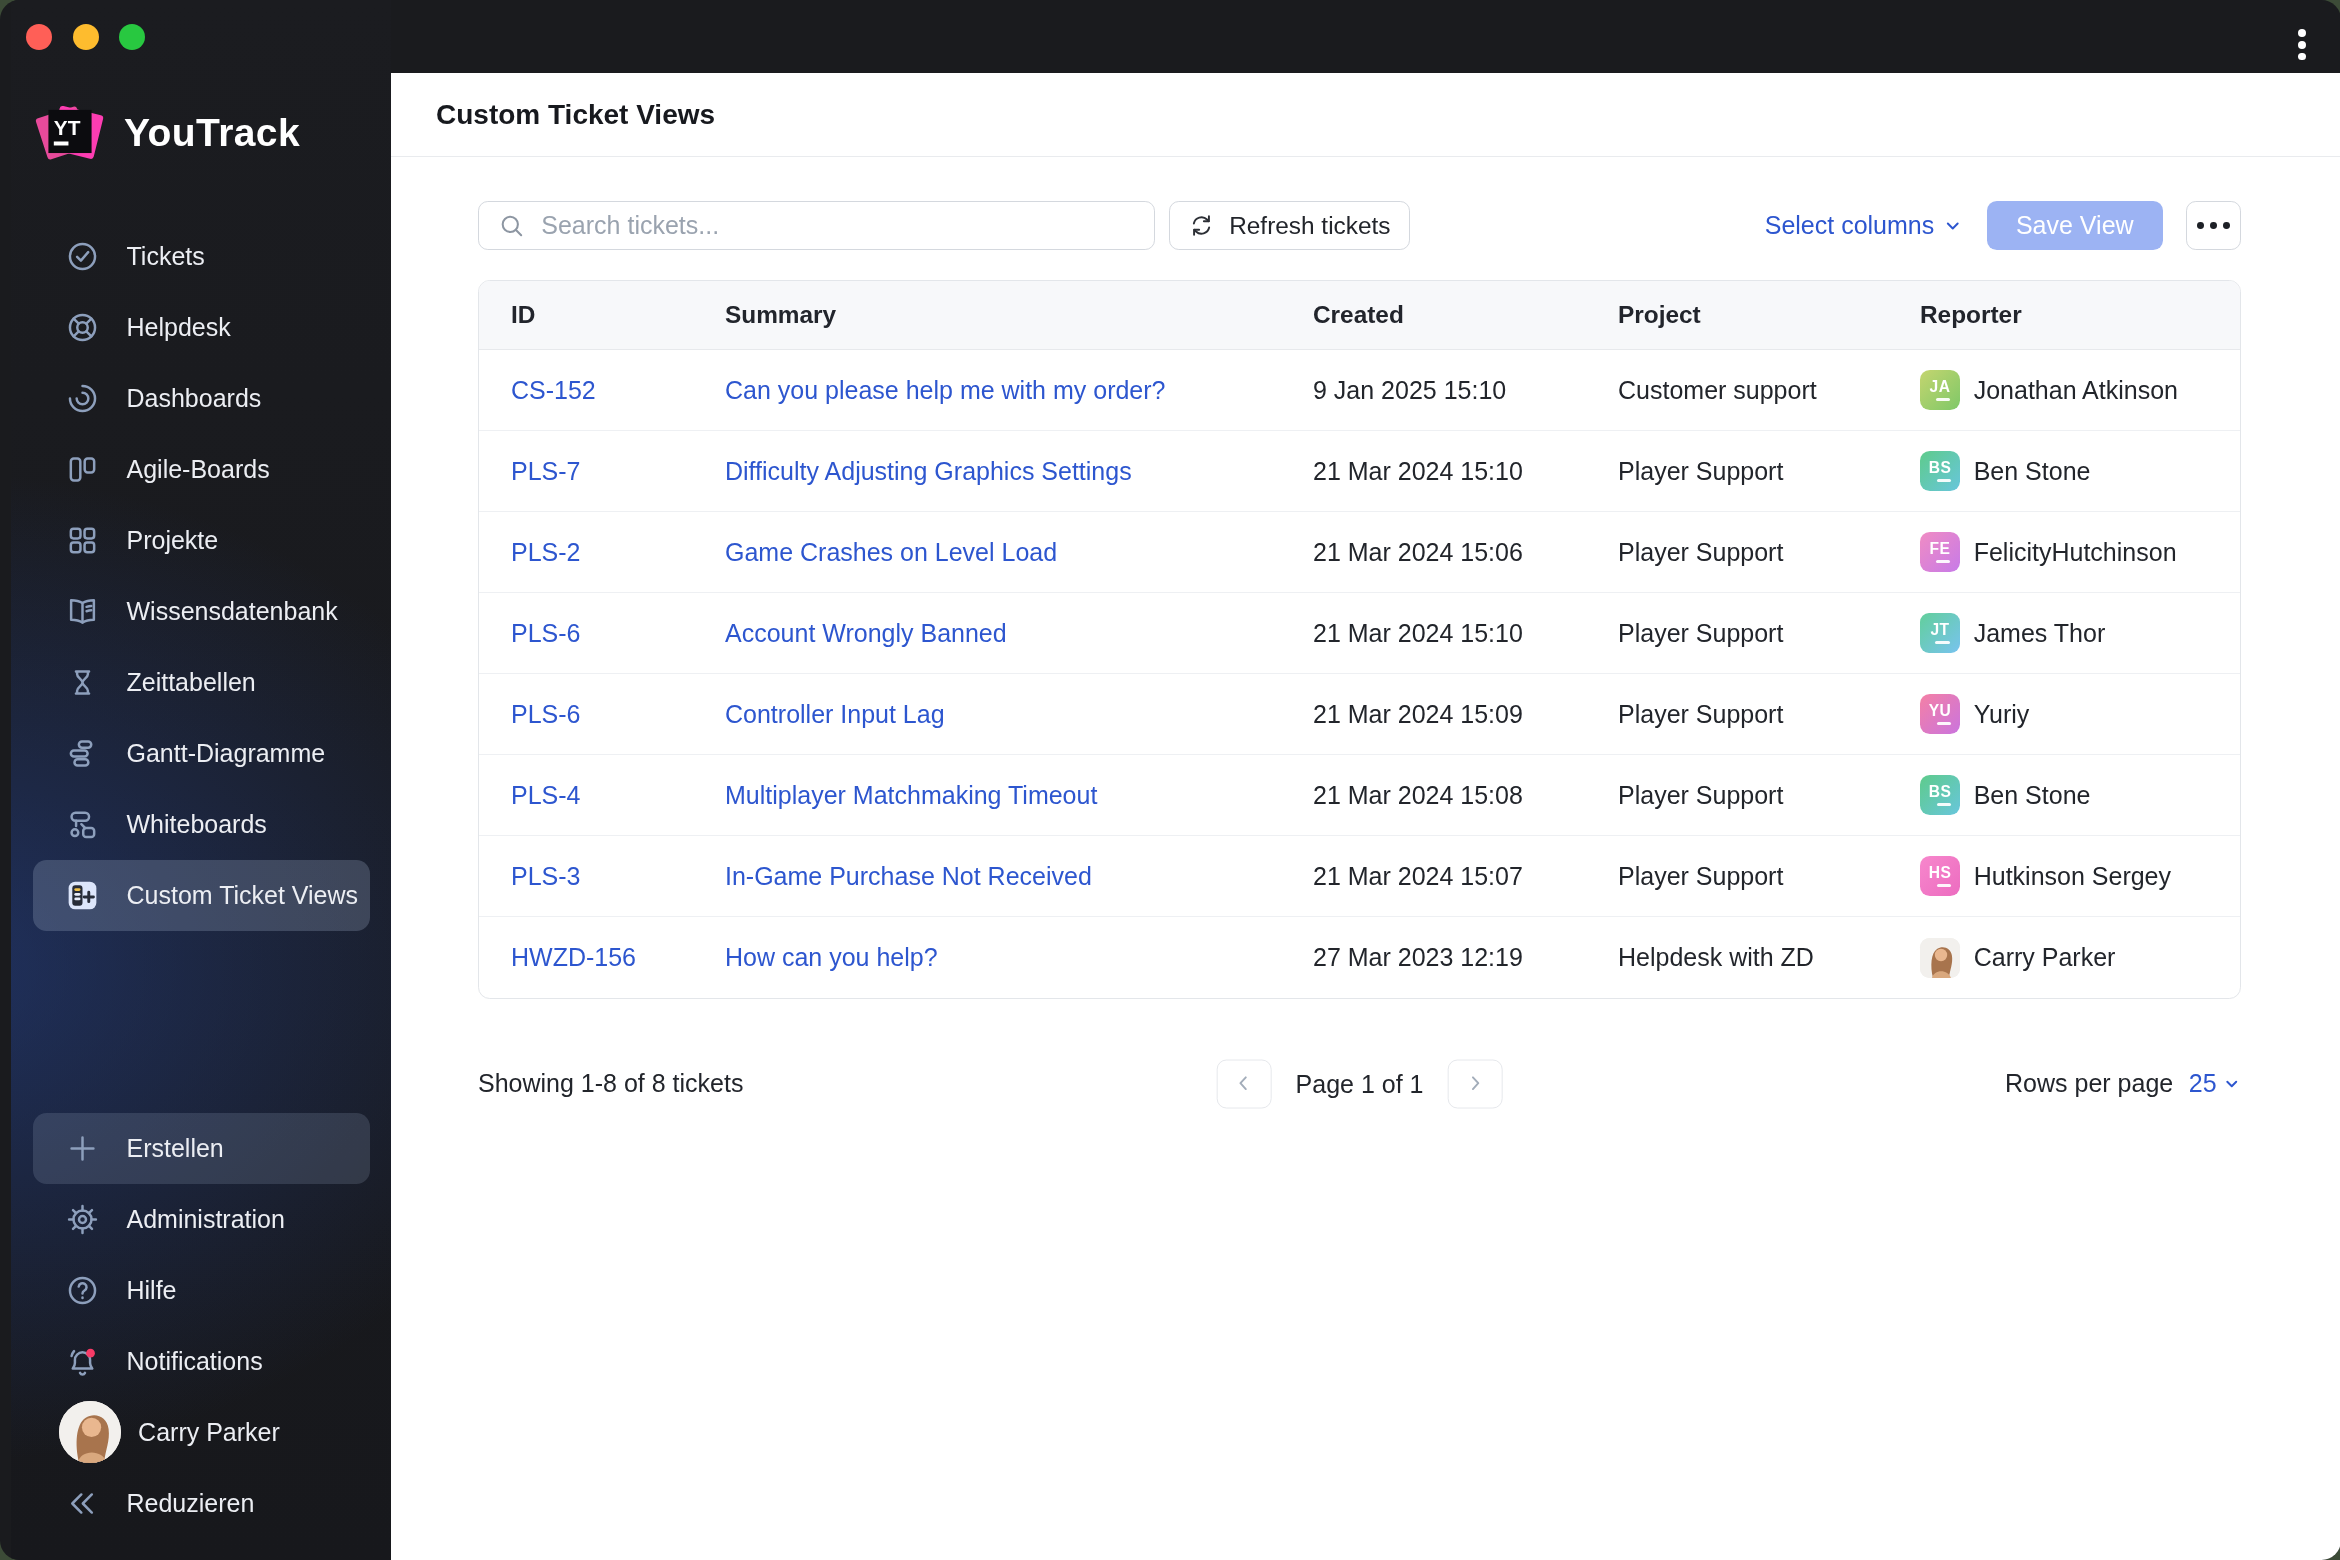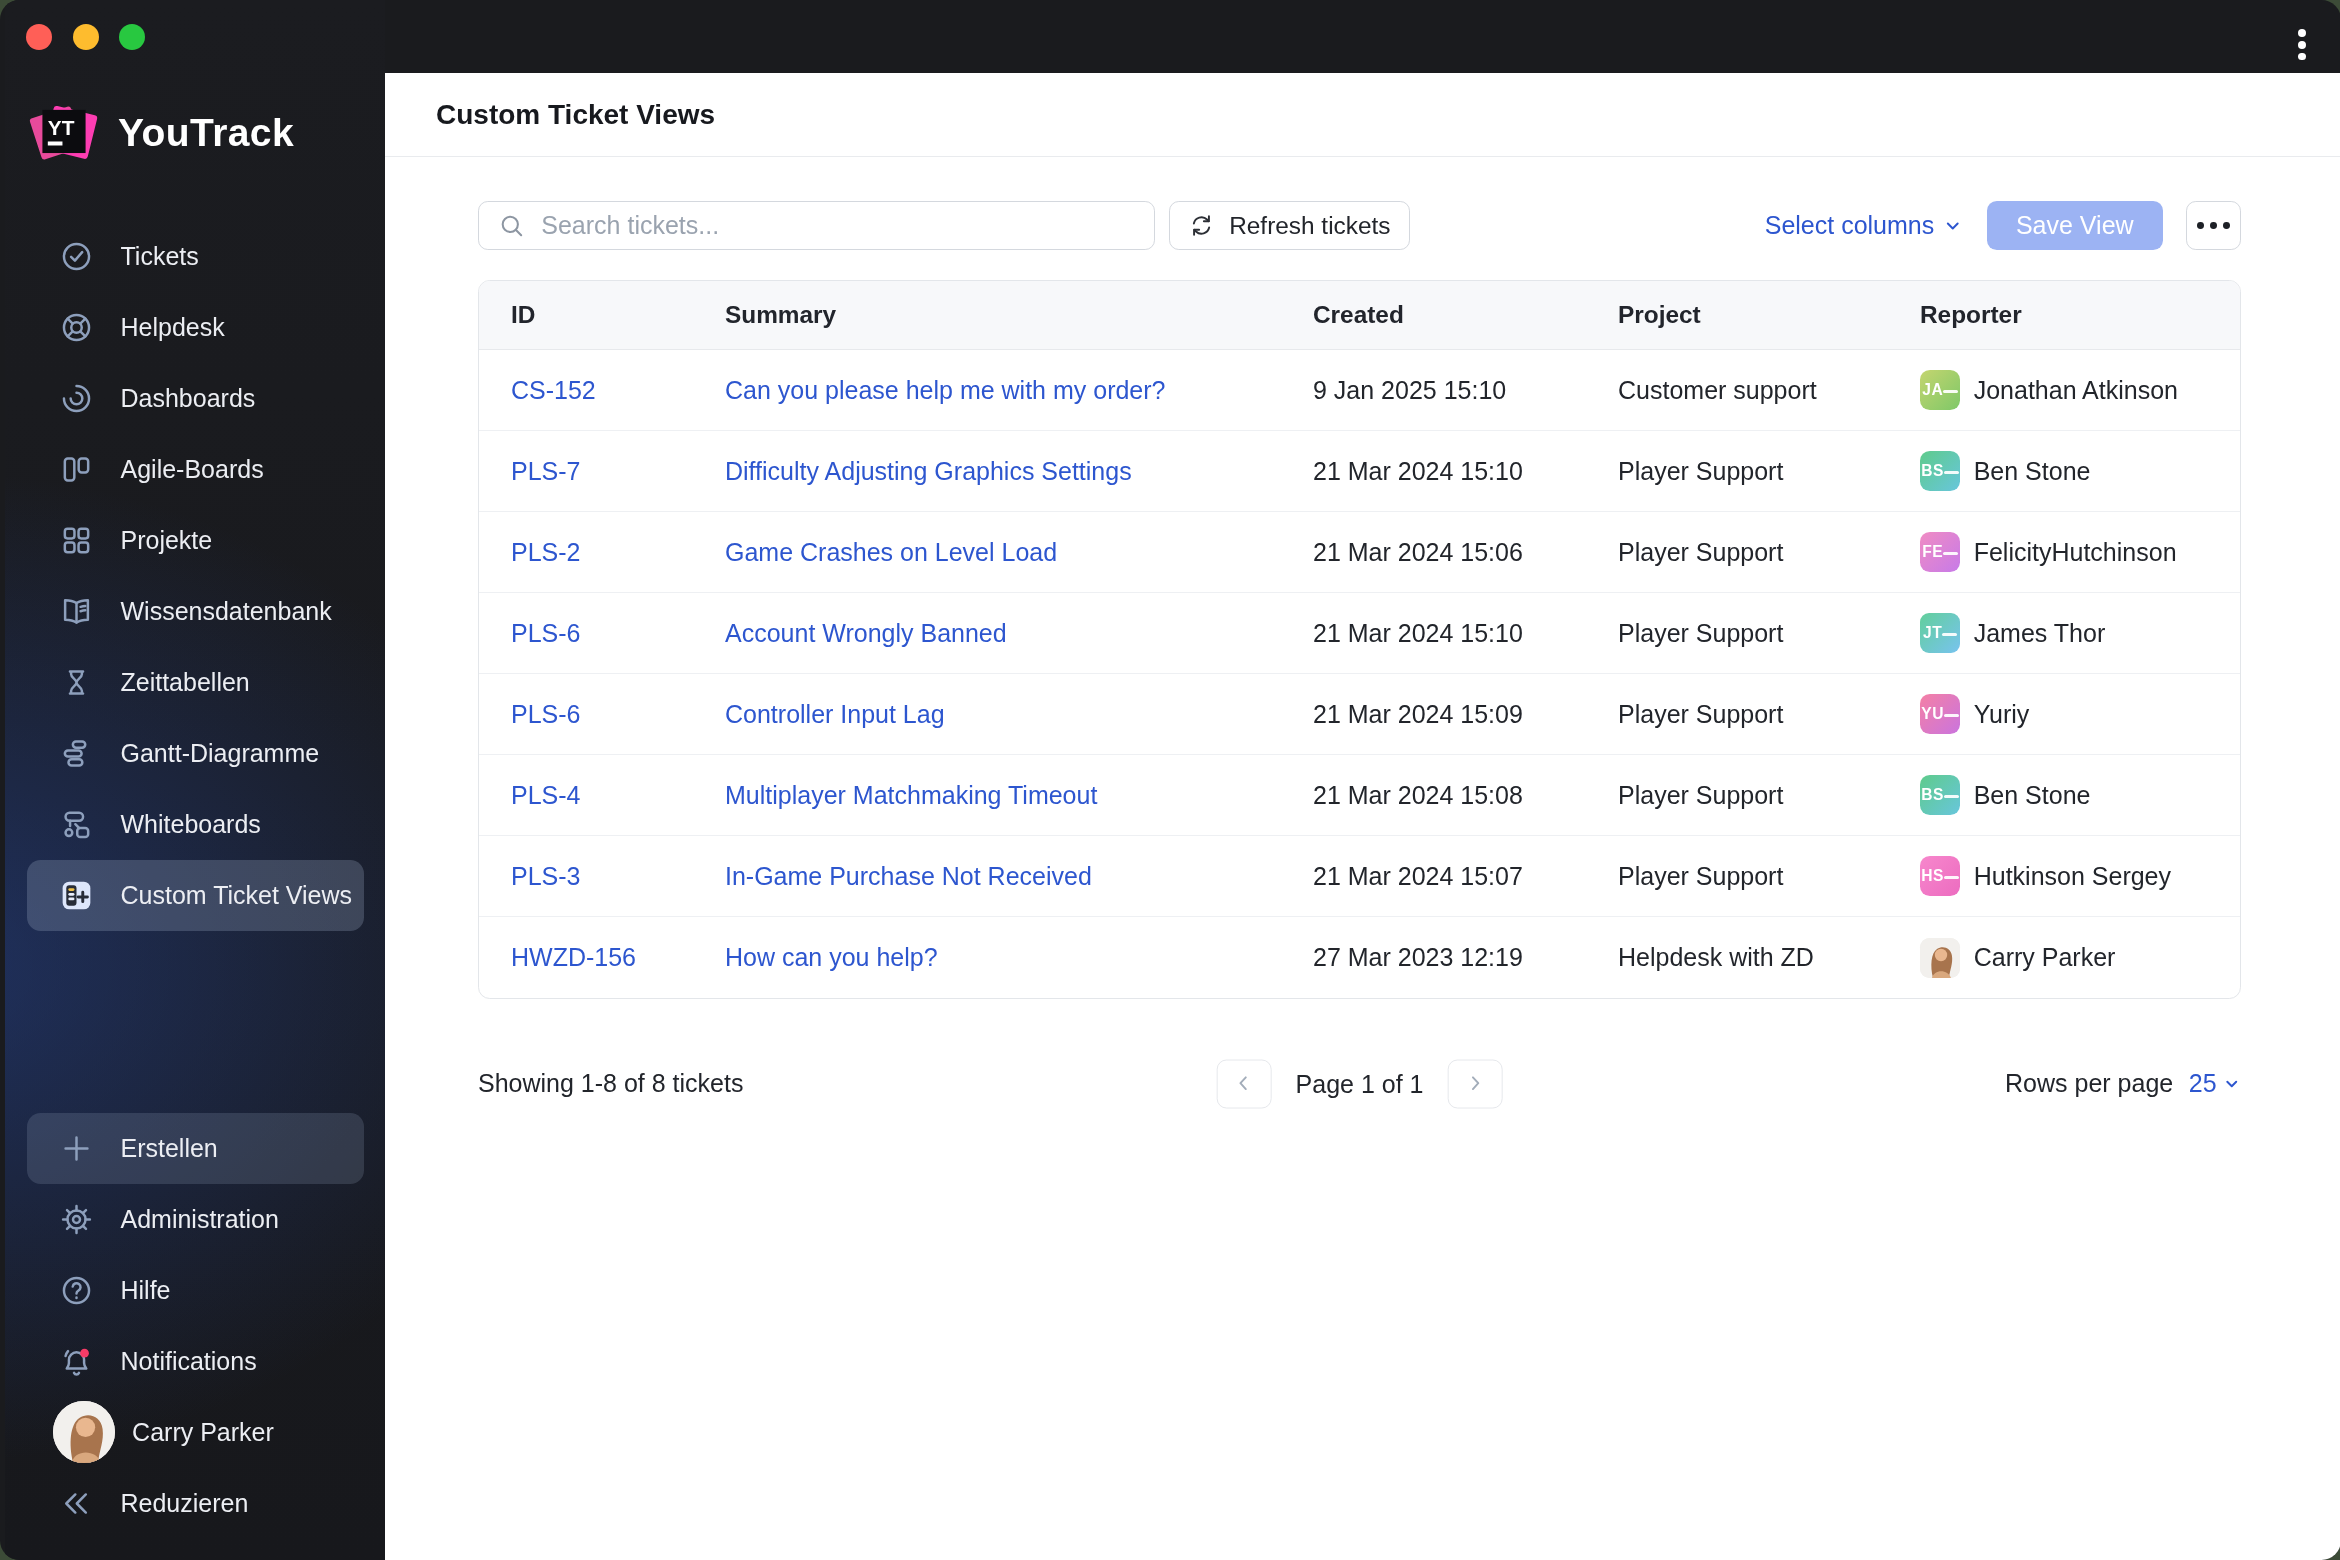--- a/index.html
+++ b/index.html
@@ -16,21 +16,21 @@
   .traffic span{width:26px;height:26px;border-radius:50%;cursor:pointer;}
   .tl-red{background:#ff5f57;}
   .tl-yellow{background:#febc2e;}
   .tl-green{background:#28c840;}
   .kebab{position:absolute;top:23.4px;right:29px;z-index:9;display:flex;flex-direction:column;gap:3.9px;
     padding:5.9px;cursor:pointer;background:transparent;border:none;}
   .kebab i{width:7.8px;height:7.8px;border-radius:50%;background:#fff;display:block;}
 
   
   .sidebar{
-    position:absolute;left:5px;top:0;bottom:0;width:380px;z-index:5;
+    position:absolute;left:11px;top:0;bottom:0;width:380px;z-index:5;
     display:flex;flex-direction:column;
     background:
       radial-gradient(1024px 800px at -20% 62%, rgba(37,68,148,.55), rgba(37,68,148,0) 62%),
       linear-gradient(180deg,#1b1c20 0%,#17181c 100%);
   }
   .logo-row{display:flex;align-items:center;gap:17.6px;padding:96px 0 0 21.5px;flex:none;}
   .yt-mark{width:74px;height:74px;flex:none;}
   .logo-text{color:#ffffff;font-size:39px;font-weight:700;letter-spacing:0.4px;}
   .nav{display:flex;flex-direction:column;margin-top:51px;}
   .nav.footer{margin-top:auto;padding-bottom:21.5px;}
@@ -88,21 +88,21 @@
   .t-row{height:81px;box-sizing:border-box;border-bottom:1.5px solid #eef0f3;font-size:25px;color:#22252b;}
   .t-body .t-row:last-child{border-bottom:none;}
   .cell-id{padding-left:32px;}
   a.link{color:#2d56cf;text-decoration:none;cursor:pointer;}
   .reporter{display:flex;align-items:center;gap:13.7px;}
   .avatar{
     width:40px;height:40px;border-radius:9.8px;flex:none;overflow:hidden;background:#efece8;
     display:flex;align-items:center;justify-content:center;
   }
   .avatar svg{width:100%;height:100%;display:block;}
-  .avatar-initials{display:flex;flex-direction:row;align-items:center;line-height:1;}
+  .avatar-initials{display:flex;flex-direction:column;align-items:flex-end;line-height:1;}
   .avatar-initials b{font-size:15.6px;font-weight:700;color:#fff;letter-spacing:0.5px;}
   .avatar-underline{width:14.6px;height:2.9px;border-radius:2px;background:rgba(255,255,255,.93);margin-top:2.9px;display:block;}
 
   
   .pagination{margin-top:70px;position:relative;display:flex;align-items:center;font-size:25px;color:#22252b;}
   .pag-center{position:absolute;left:50%;top:50%;transform:translate(-50%,-50%);display:flex;align-items:center;gap:24.4px;}
   .pg-btn{
     width:55px;height:49px;box-sizing:border-box;border:1.5px solid #e6e8ec;border-radius:9.8px;background:#fff;
     display:flex;align-items:center;justify-content:center;color:#a3adba;
   }

